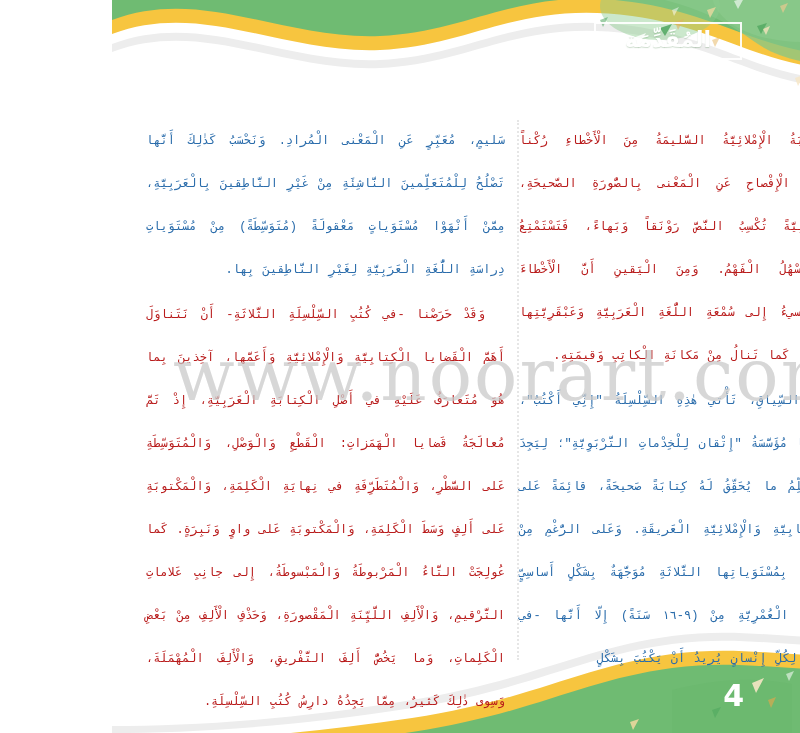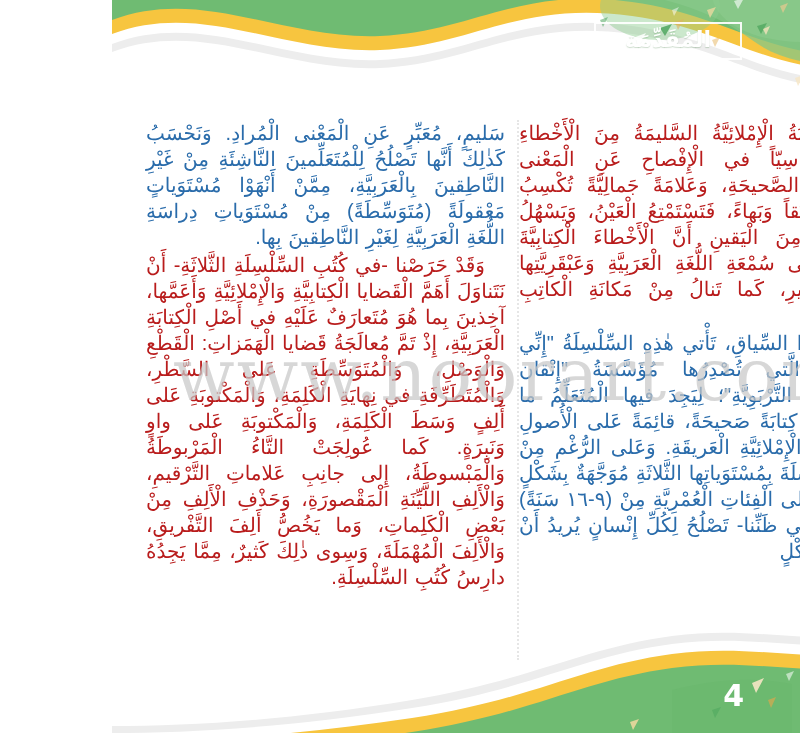--- a/index.html
+++ b/index.html
@@ -81,23 +81,23 @@
   .divider{
     width:12px;
     margin:0 auto;
     align-self:stretch;
     border-right:2px dotted #e2e2e2;
     opacity:.85;
   }
 
   p.para{
     margin:0 0 2px 0;
-    font-size:20px;
-    line-height:26px;
-    font-family:Liberation Sans, sans-serif;
+    font-size:12px;
+    line-height:43px;
+    font-family:Liberation Mono, monospace;
     text-align:justify;
     word-spacing:1px;
   }
   p.dark{color:#b91c1c;}
   p.blue{color:#2a6cab;}
   p.indent{text-indent:20px;}
 
   
   .page-number{
     position:absolute;

